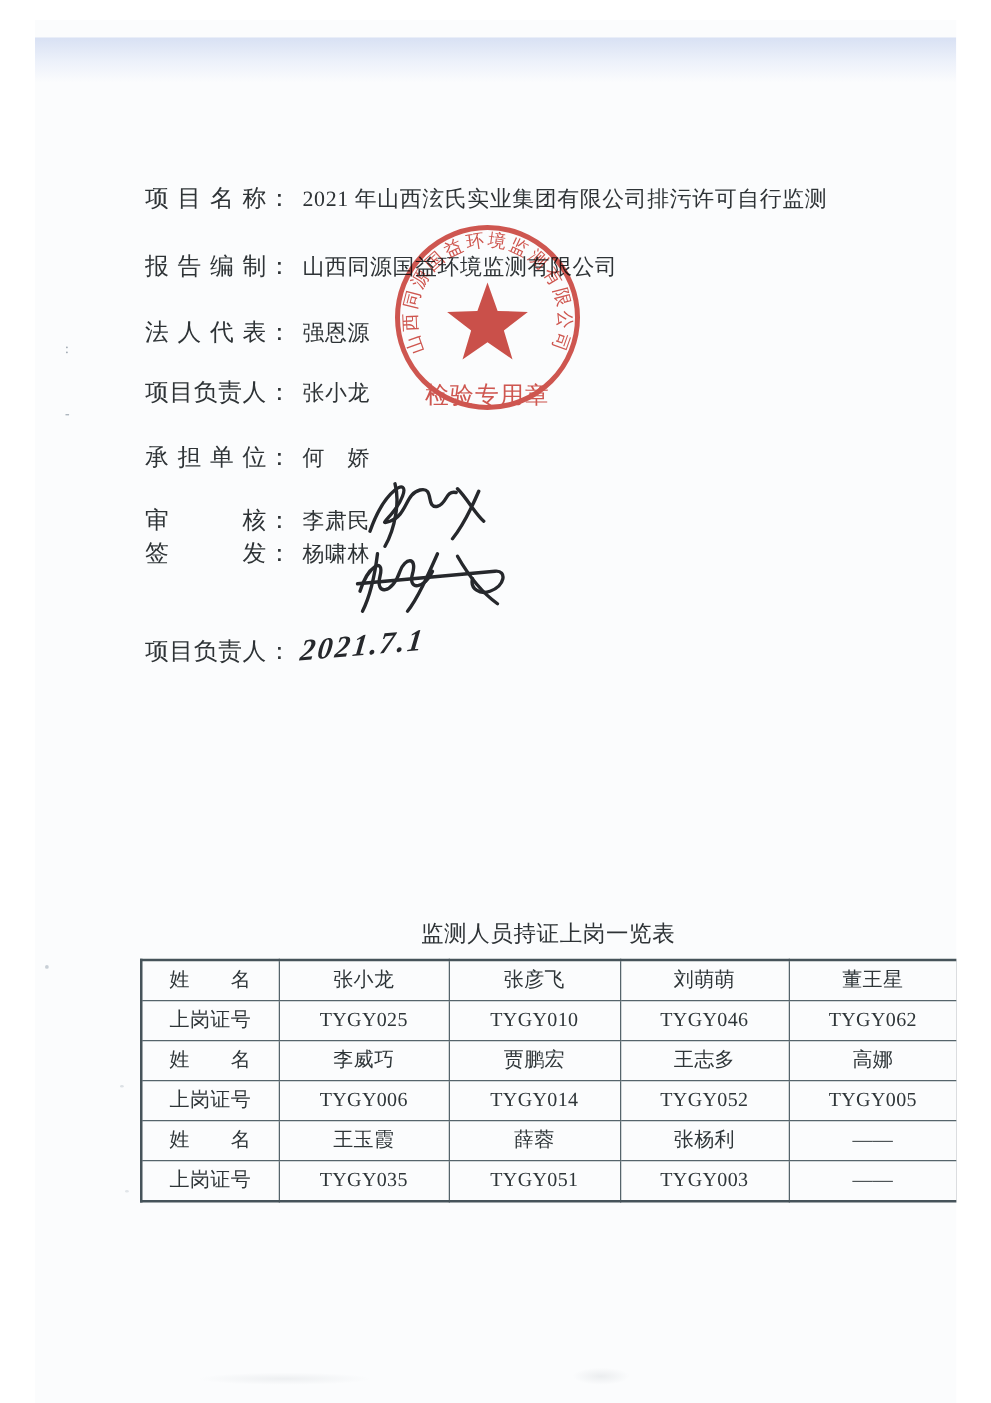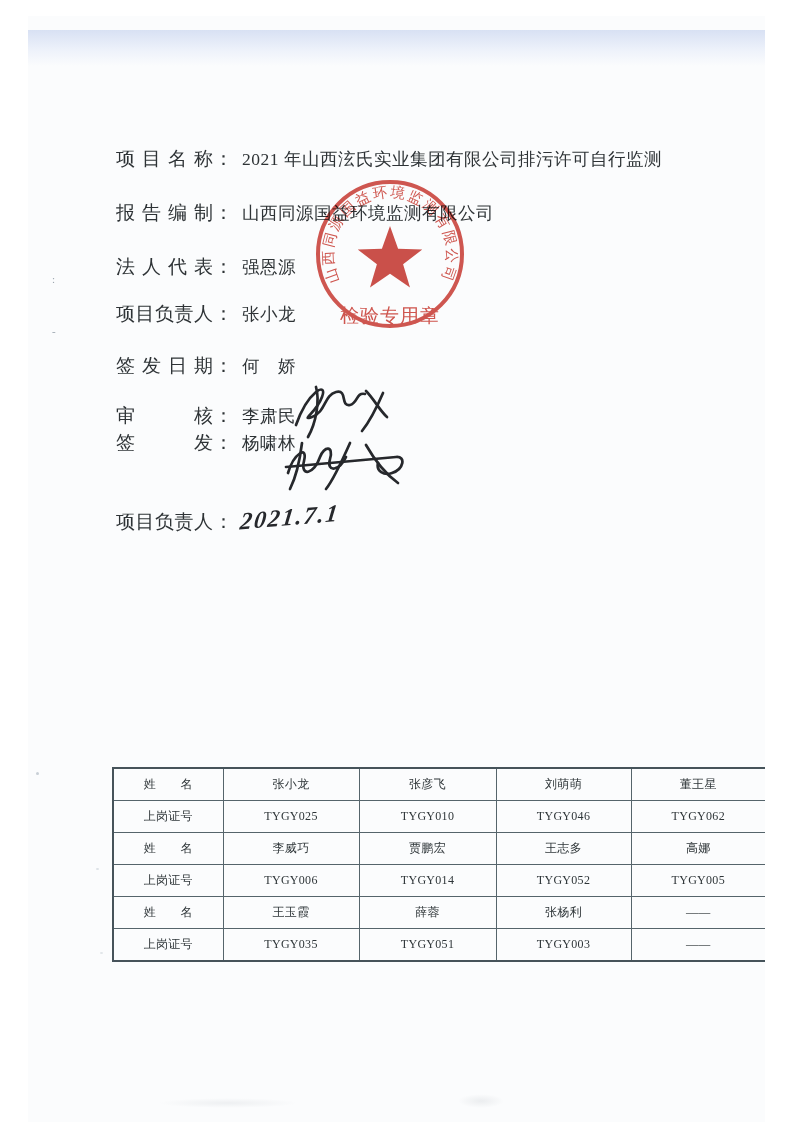--- a/index.html
+++ b/index.html
@@ -49,43 +49,43 @@
     position:absolute;left:84px;top:719px;width:653px;
     text-align:center;font-size:18px;letter-spacing:0.5px;
   }
   table.personnel{
     position:absolute;left:84px;top:751px;width:653px;height:191px;
     border-collapse:collapse;table-layout:fixed;
   }
   table.personnel td{
     border:1px solid #55646b;
     text-align:center;vertical-align:middle;
-    font-size:12px;color:#2e3538;
+    font-size:16px;color:#2e3538;
     padding:0;height:31px;
     letter-spacing:0.3px;
   }
   table.personnel{border:2px solid #46535a;}
   
   .speck{position:absolute;color:#98a2ac;font-size:11px;line-height:11px;}
   .dot{position:absolute;background:#c8cfd6;border-radius:50%;}
   .smudge{position:absolute;border-radius:50%;}
 </style>
 </head>
 <body>
 
 <div class="page">
 
   <div class="scan-band"></div>
 
   <div class="fields" id="fields">
       <div class="frow" style="top: 131px;"><span class="flabel">项目名称</span><span class="fcolon">：</span><span class="fvalue">2021 年山西泫氏实业集团有限公司排污许可自行监测</span></div>
       <div class="frow" style="top: 185px;"><span class="flabel">报告编制</span><span class="fcolon">：</span><span class="fvalue">山西同源国益环境监测有限公司</span></div>
-      <div class="frow" style="top: 239px;"><span class="flabel">法人代表</span><span class="fcolon">：</span><span class="fvalue">强恩源</span></div>
+      <div class="frow" style="top: 239px; font-family: Liberation Mono, monospace;"><span class="flabel">法人代表</span><span class="fcolon">：</span><span class="fvalue">强恩源</span></div>
       <div class="frow" style="top: 287px; font-family: Liberation Mono, monospace;"><span class="flabel">项目负责人</span><span class="fcolon">：</span><span class="fvalue">张小龙</span></div>
-      <div class="frow" style="top: 338px;"><span class="flabel">签发日期</span><span class="fcolon">：</span><span class="fvalue">何　娇</span></div>
+      <div class="frow" style="top: 338px;"><span class="flabel">承担单位</span><span class="fcolon">：</span><span class="fvalue">何　娇</span></div>
       <div class="frow" style="top: 389px; font-family: Liberation Mono, monospace;"><span class="flabel">审核</span><span class="fcolon">：</span><span class="fvalue">李肃民</span></div>
       <div class="frow" style="top: 415px;"><span class="flabel">签发</span><span class="fcolon">：</span><span class="fvalue">杨啸林</span></div>
       <div class="frow" style="top: 492px;"><span class="flabel">项目负责人</span><span class="fcolon">：</span><span class="fvalue hand">2021.7.1</span></div>
     </div>
 
   <svg class="stamp" viewBox="0 0 156 156">
     <circle cx="78" cy="78" r="72" fill="none" stroke="#cf4a42" stroke-width="4"></circle>
     <defs>
       <path id="sealArc" d="M 28.6 106.5 A 57 57 0 1 1 127.4 106.5" fill="none"></path>
     </defs>
@@ -101,20 +101,21 @@
     <path d="M30,8 C34,22 30,44 22,58"></path>
     <path d="M80,12 C88,20 94,32 101,38 M97,14 C91,28 84,42 76,52"></path>
   </svg>
   <svg class="sig sig2" width="132" height="58" viewBox="0 0 132 58">
     <path d="M8,36 C14,16 28,8 24,24 C20,40 34,38 40,20 C44,9 54,8 50,22 C46,36 60,34 66,20"></path>
     <path d="M22,6 C20,22 16,40 10,52 M70,6 C62,24 54,42 46,52"></path>
     <path d="M6,30 L116,20 C126,19 124,32 112,36 C104,39 96,34 98,26"></path>
     <path d="M86,8 C94,22 104,36 118,46"></path>
   </svg>
 
+  <div class="table-title">监测人员持证上岗一览表</div>
   <table class="personnel">
     <colgroup>
       <col style="width:110px">
         <col style="width:136px">
         <col style="width:137px">
         <col style="width:135px">
         <col style="width:135px">
     </colgroup>
     <tbody id="ptable-body">
         <tr>

